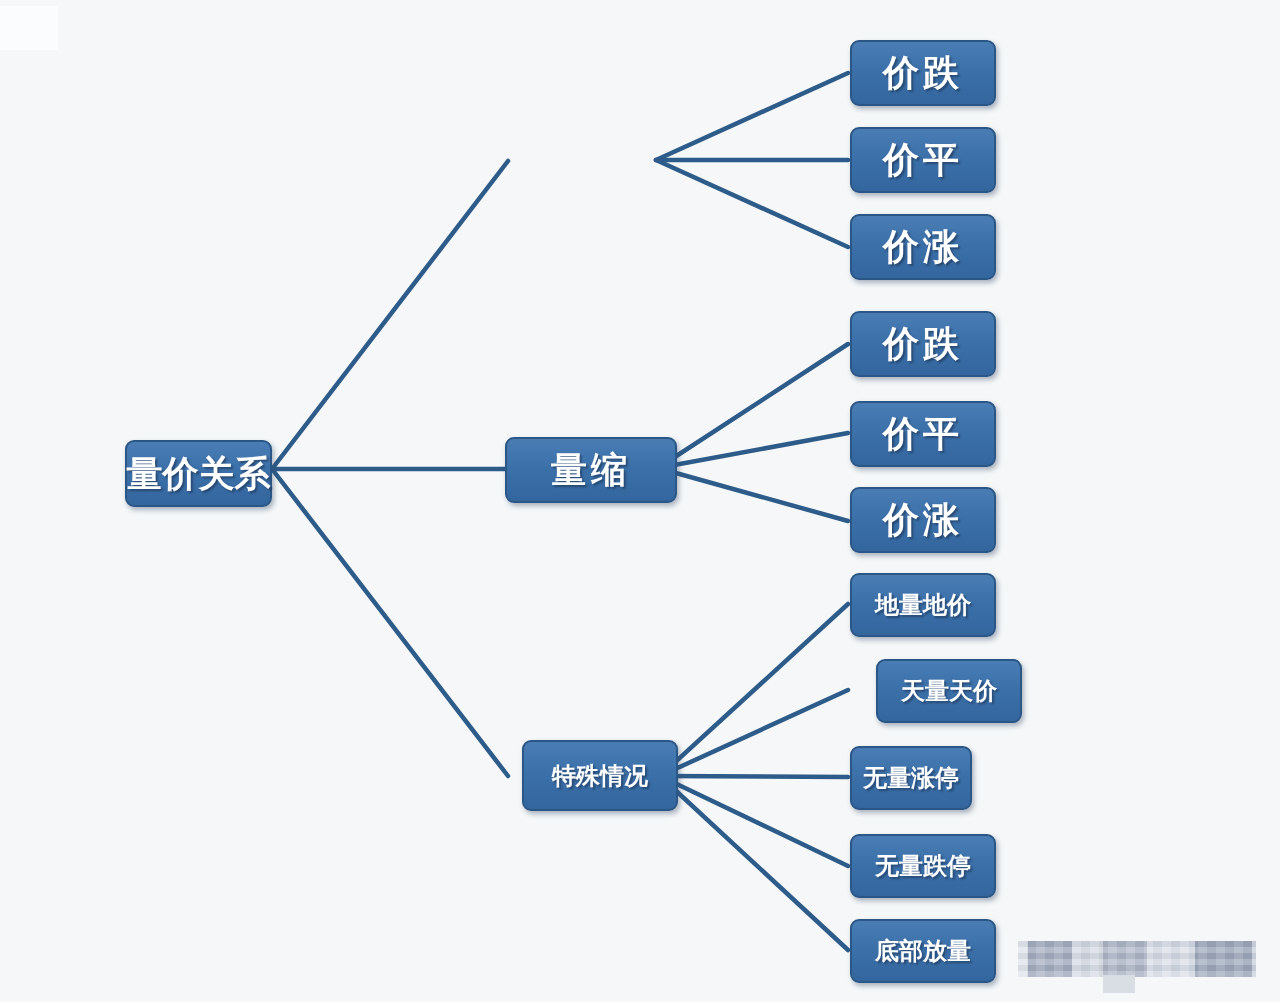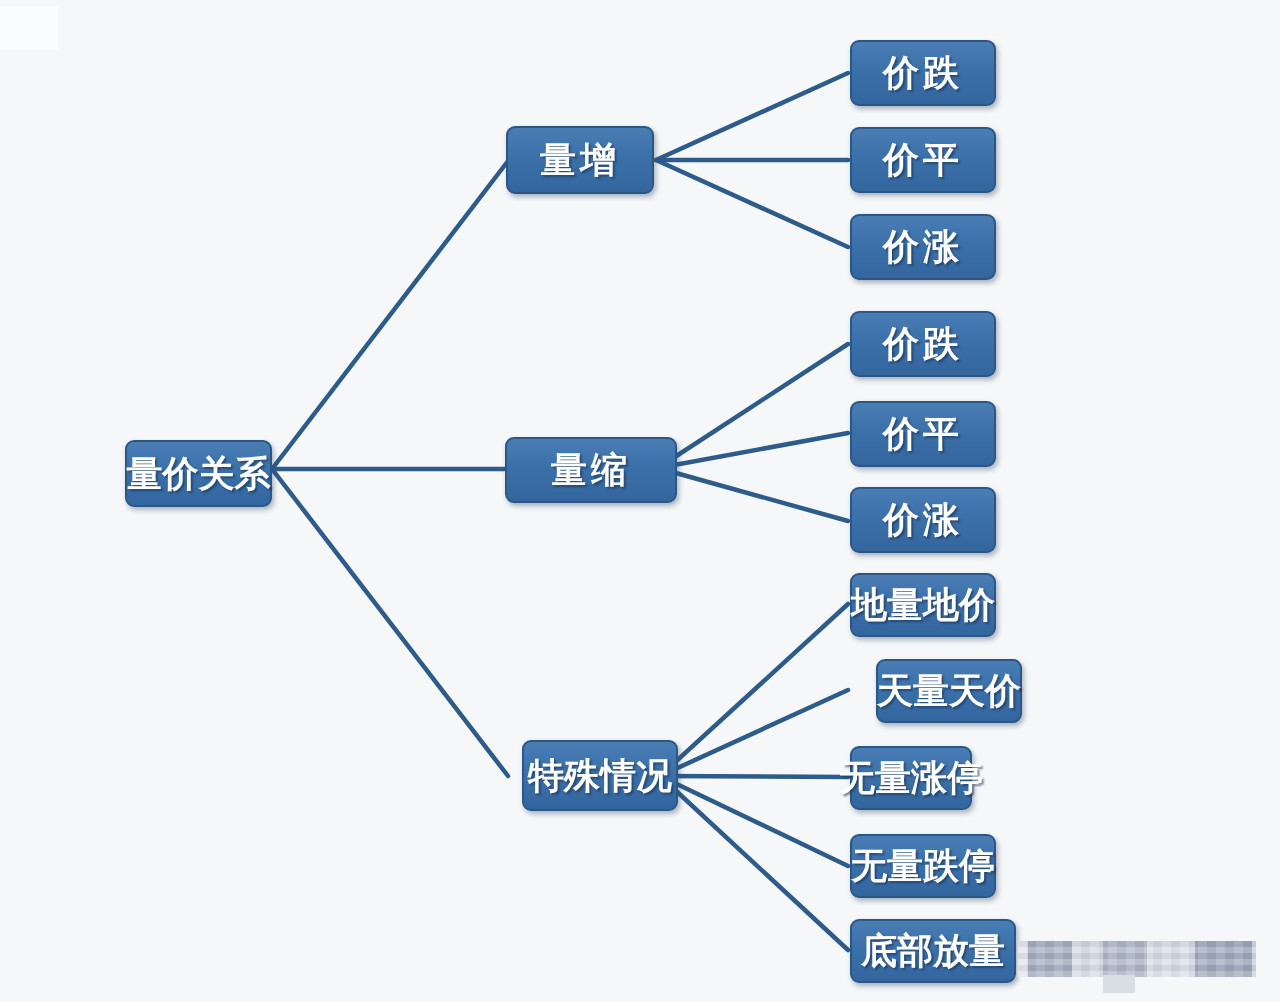--- a/index.html
+++ b/index.html
@@ -30,42 +30,42 @@
     border: 2px solid #2b5786;
     border-radius: 9px;
     box-shadow: 2px 3px 5px rgba(55, 75, 105, 0.40);
     color: #ffffff;
     font-weight: bold;
     text-shadow: 2px 2px 2px rgba(25, 45, 75, 0.55);
     white-space: nowrap;
     line-height: 1;
   }
   .node.size-2 { font-size: 36px; letter-spacing: 4px; }
-  .node.size-4 { font-size: 36px; letter-spacing: 0px; }
+  .node.size-4 { font-size: 24px; letter-spacing: 0px; }
   .node.root   { font-size: 36px; letter-spacing: 0px; }
 
   
   .n-root   { left: 125px; top: 440px; width: 147px; height: 67px; }
   .n-b0     { left: 506px; top: 126px; width: 148px; height: 68px; }
   .n-b1     { left: 505px; top: 437px; width: 172px; height: 66px; }
   .n-b2     { left: 502px; top: 740px; width: 156px; height: 71px; margin-left: 20px; }
 
   .n-l00 { left: 850px; top: 40px;  width: 146px; height: 66px; }
   .n-l01 { left: 850px; top: 127px; width: 146px; height: 66px; }
   .n-l02 { left: 850px; top: 214px; width: 146px; height: 66px; }
 
   .n-l10 { left: 850px; top: 311px; width: 146px; height: 66px; }
   .n-l11 { left: 850px; top: 401px; width: 146px; height: 66px; }
   .n-l12 { left: 850px; top: 487px; width: 146px; height: 66px; }
 
   .n-l20 { left: 850px; top: 573px; width: 146px; height: 64px; }
   .n-l21 { left: 876px; top: 659px; width: 146px; height: 64px; }
   .n-l22 { left: 850px; top: 746px; width: 122px; height: 64px; }
   .n-l23 { left: 850px; top: 834px; width: 146px; height: 64px; }
-  .n-l24 { left: 850px; top: 919px; width: 166px; height: 64px; border-radius: 9px; }
+  .n-l24 { left: 850px; top: 919px; width: 146px; height: 64px; border-radius: 9px; }
 
   
   .watermark-band {
     position: absolute;
     left: 1018px; top: 941px;
     width: 238px; height: 36px;
     background-image:
       repeating-linear-gradient(0deg, rgba(255,255,255,0.16) 0 6px, rgba(40,55,80,0.06) 6px 12px),
       repeating-linear-gradient(90deg, rgba(255,255,255,0.10) 0 9px, rgba(40,55,80,0.05) 9px 18px),
       linear-gradient(90deg,
@@ -113,21 +113,20 @@
       <line x1="660" y1="776" x2="848" y2="604"></line>
       <line x1="660" y1="776" x2="848" y2="690"></line>
       <line x1="660" y1="776" x2="848" y2="777"></line>
       <line x1="660" y1="776" x2="848" y2="866"></line>
       <line x1="660" y1="776" x2="848" y2="950"></line>
     </g>
   </svg>
 
   <div class="node root n-root">量价关系</div>
 
-  <div class="node size-2 n-b0">量增</div>
   <div class="node size-2 n-b1">量缩</div>
   <div class="node size-4 n-b2">特殊情况</div>
 
   <div class="node size-2 n-l00">价跌</div>
   <div class="node size-2 n-l01">价平</div>
   <div class="node size-2 n-l02">价涨</div>
 
   <div class="node size-2 n-l10">价跌</div>
   <div class="node size-2 n-l11">价平</div>
   <div class="node size-2 n-l12">价涨</div>

